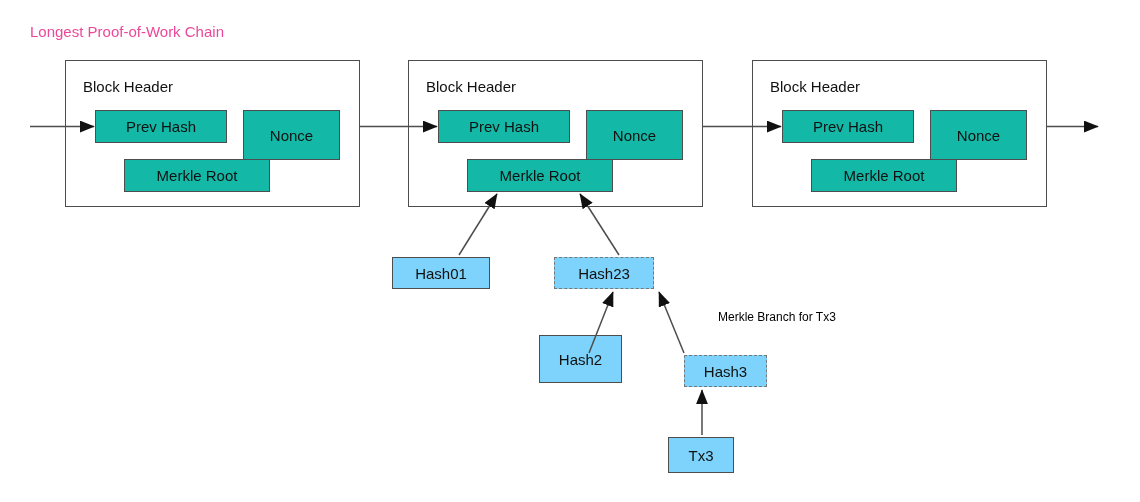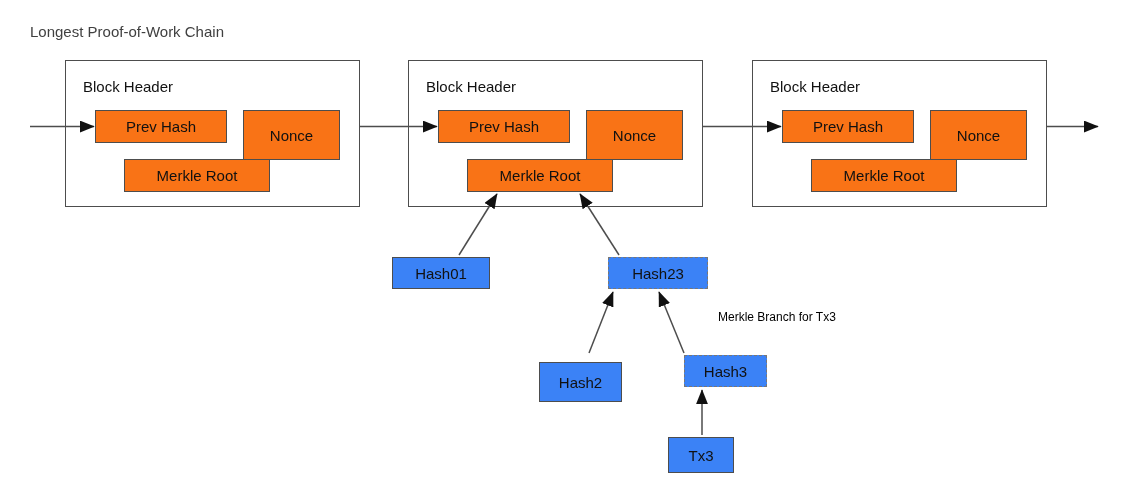--- a/index.html
+++ b/index.html
@@ -12,21 +12,21 @@
     width: 1140px;
     height: 502px;
     background: #ffffff;
     overflow: hidden;
     color: #111111;
   }
   .diagram-title {
     position: absolute;
     left: 30px; top: 23px;
     font-size: 15px;
-    color: #404040;
+    color: #ec4899;
     white-space: nowrap;
   }
   .annotation {
     position: absolute;
     left: 718px; top: 310px;
     font-size: 12px;
     color: #000000;
     white-space: nowrap;
   }
   .block {
@@ -43,46 +43,46 @@
   .block-3 { left: 752px; }
   .block-title {
     position: absolute;
     left: 17px; top: 17px;
     font-size: 15px;
     white-space: nowrap;
   }
   .field {
     position: absolute;
     border: 1.5px solid #4d4d4d;
-    background: #f97316;
+    background: #14b8a6;
     box-sizing: border-box;
     display: flex;
     align-items: center;
     justify-content: center;
     font-size: 15px;
     white-space: nowrap;
   }
   .prev-hash   { left: 29px;  top: 49px; width: 132px; height: 33px; }
   .nonce       { left: 177px; top: 49px; width: 97px;  height: 50px; }
   .merkle-root { left: 58px;  top: 98px; width: 146px; height: 33px; }
   .node {
     position: absolute;
-    background: #3b82f6;
+    background: #7dd3fc;
     box-sizing: border-box;
     display: flex;
     align-items: center;
     justify-content: center;
     font-size: 15px;
     white-space: nowrap;
   }
   .node.solid  { border: 1.5px solid #4d4d4d; }
   .node.dashed { border: 1.4px dashed #777777; }
   .node-hash01 { left: 392px; top: 257px; width: 98px;  height: 32px; }
-  .node-hash23 { left: 608px; top: 257px; width: 100px; height: 32px; }
-  .node-hash2  { left: 539px; top: 362px; width: 83px;  height: 40px; }
+  .node-hash23 { left: 554px; top: 257px; width: 100px; height: 32px; }
+  .node-hash2  { left: 539px; top: 335px; width: 83px;  height: 48px; }
   .node-hash3  { left: 684px; top: 355px; width: 83px;  height: 32px; }
   .node-tx3    { left: 668px; top: 437px; width: 66px;  height: 36px; }
   .arrows {
     position: absolute;
     left: 0; top: 0;
     width: 1140px; height: 502px;
     pointer-events: none;
   }
 </style>
 </head>

